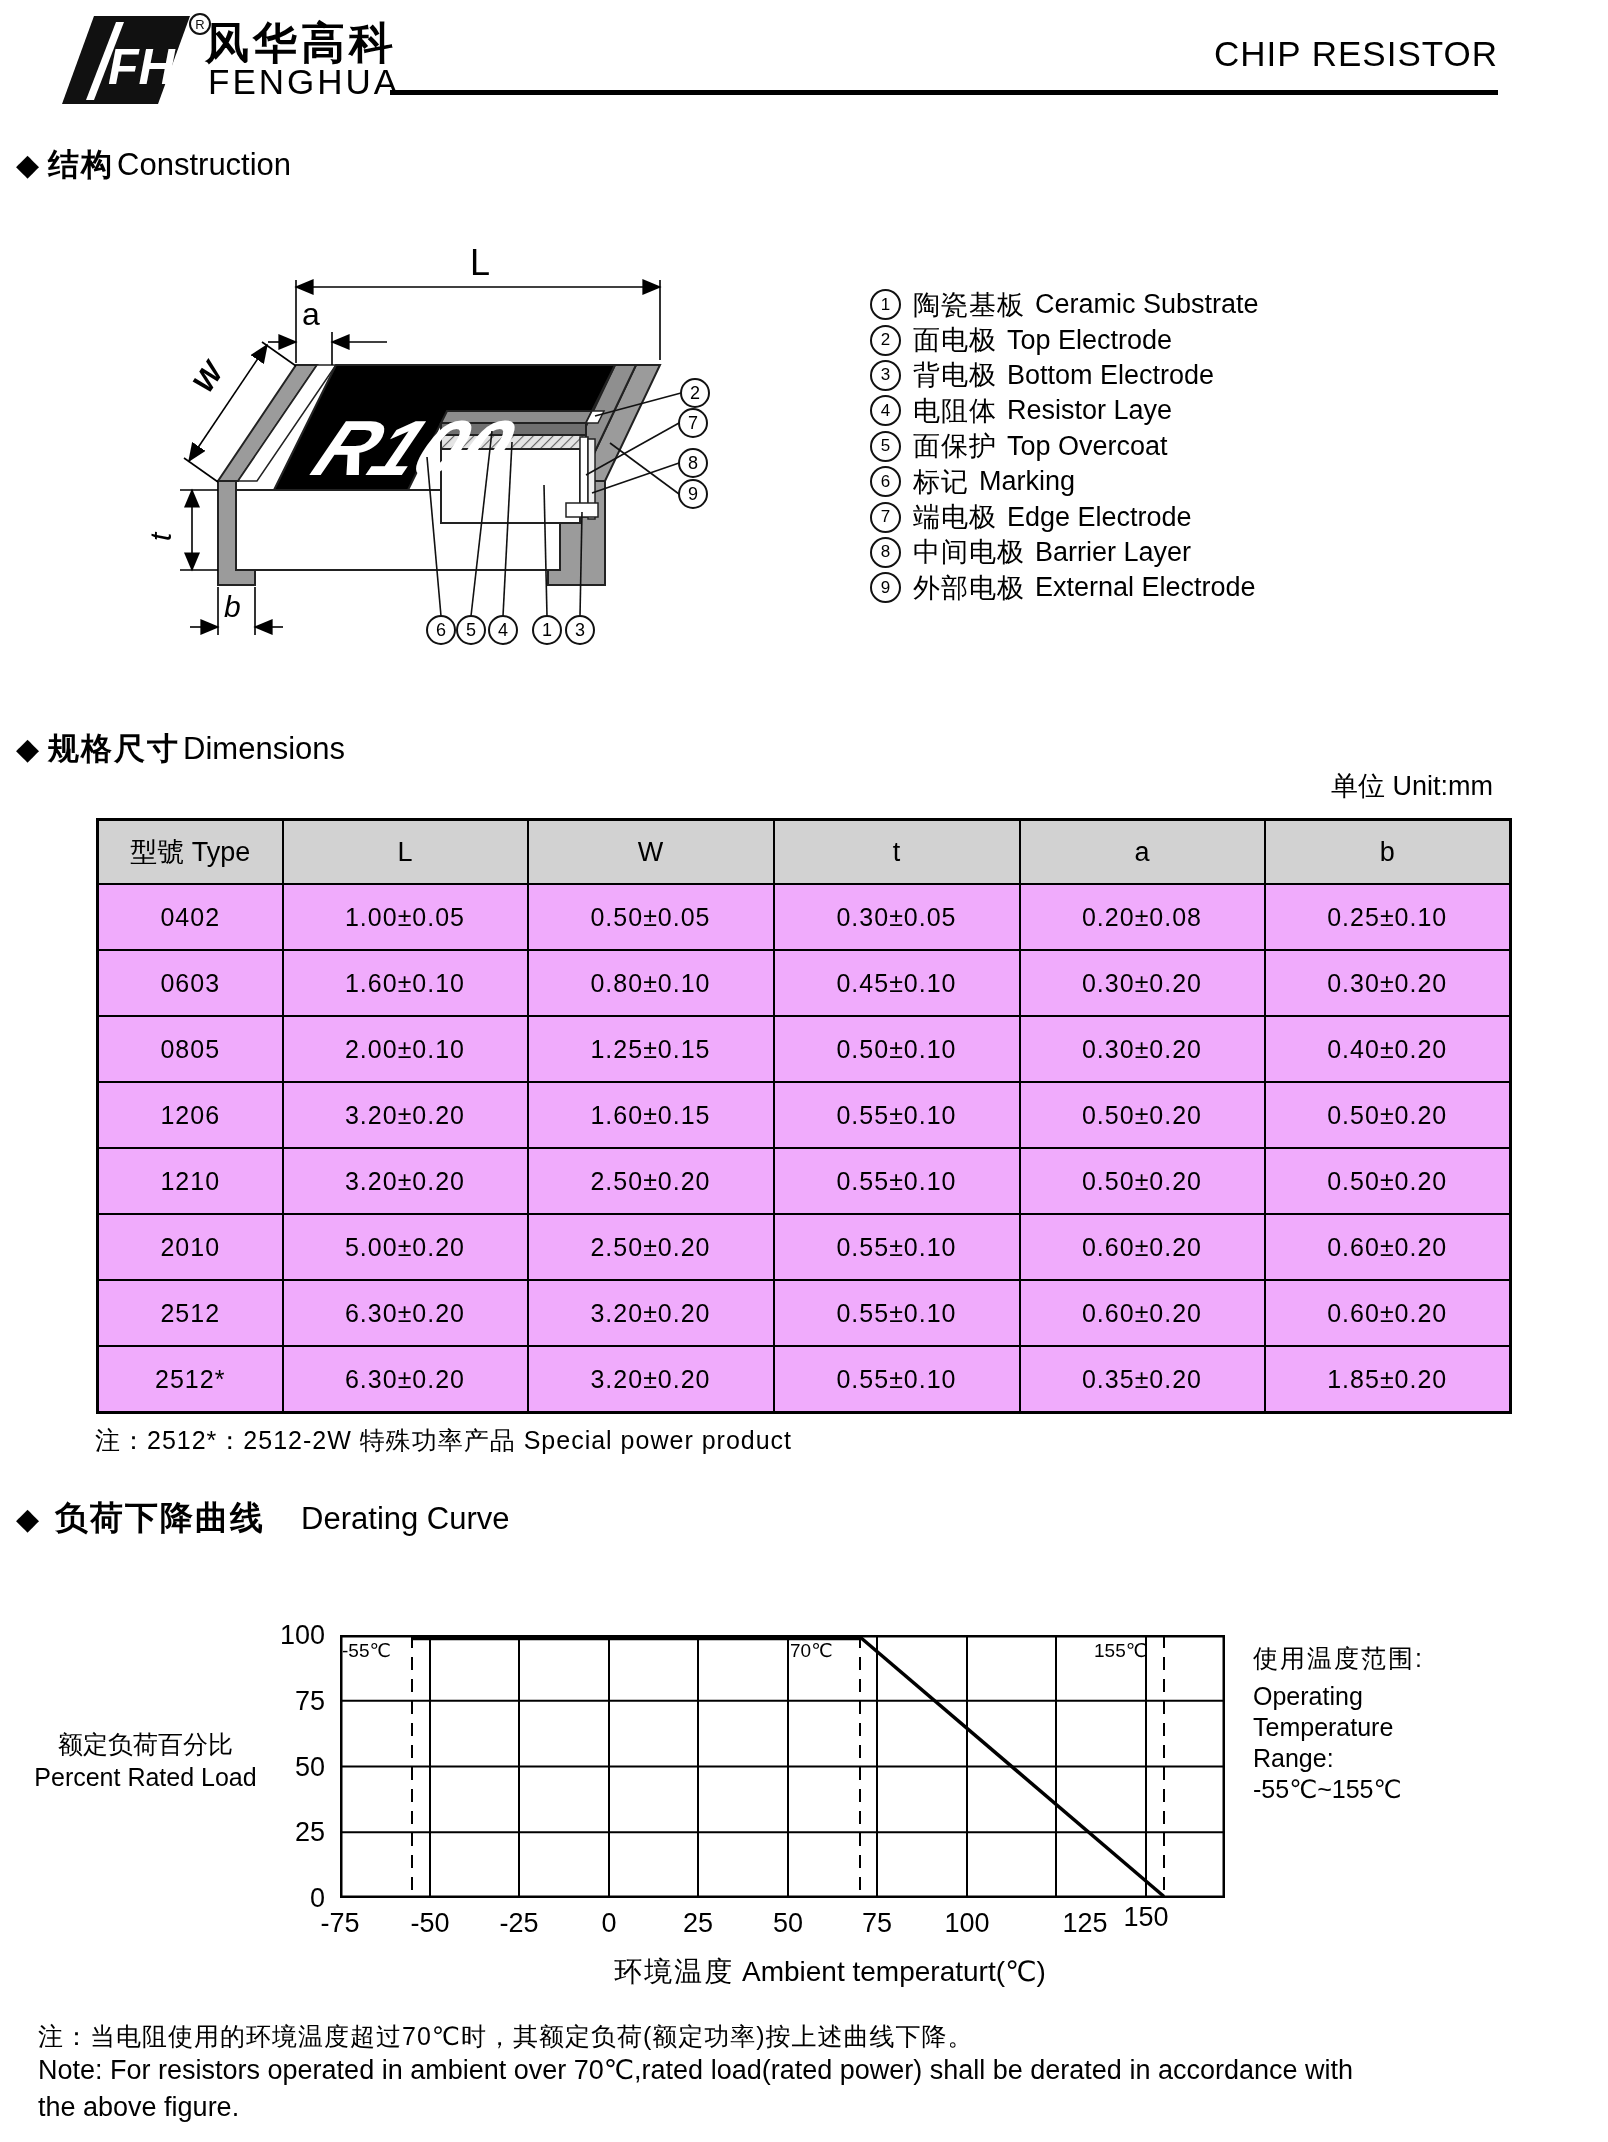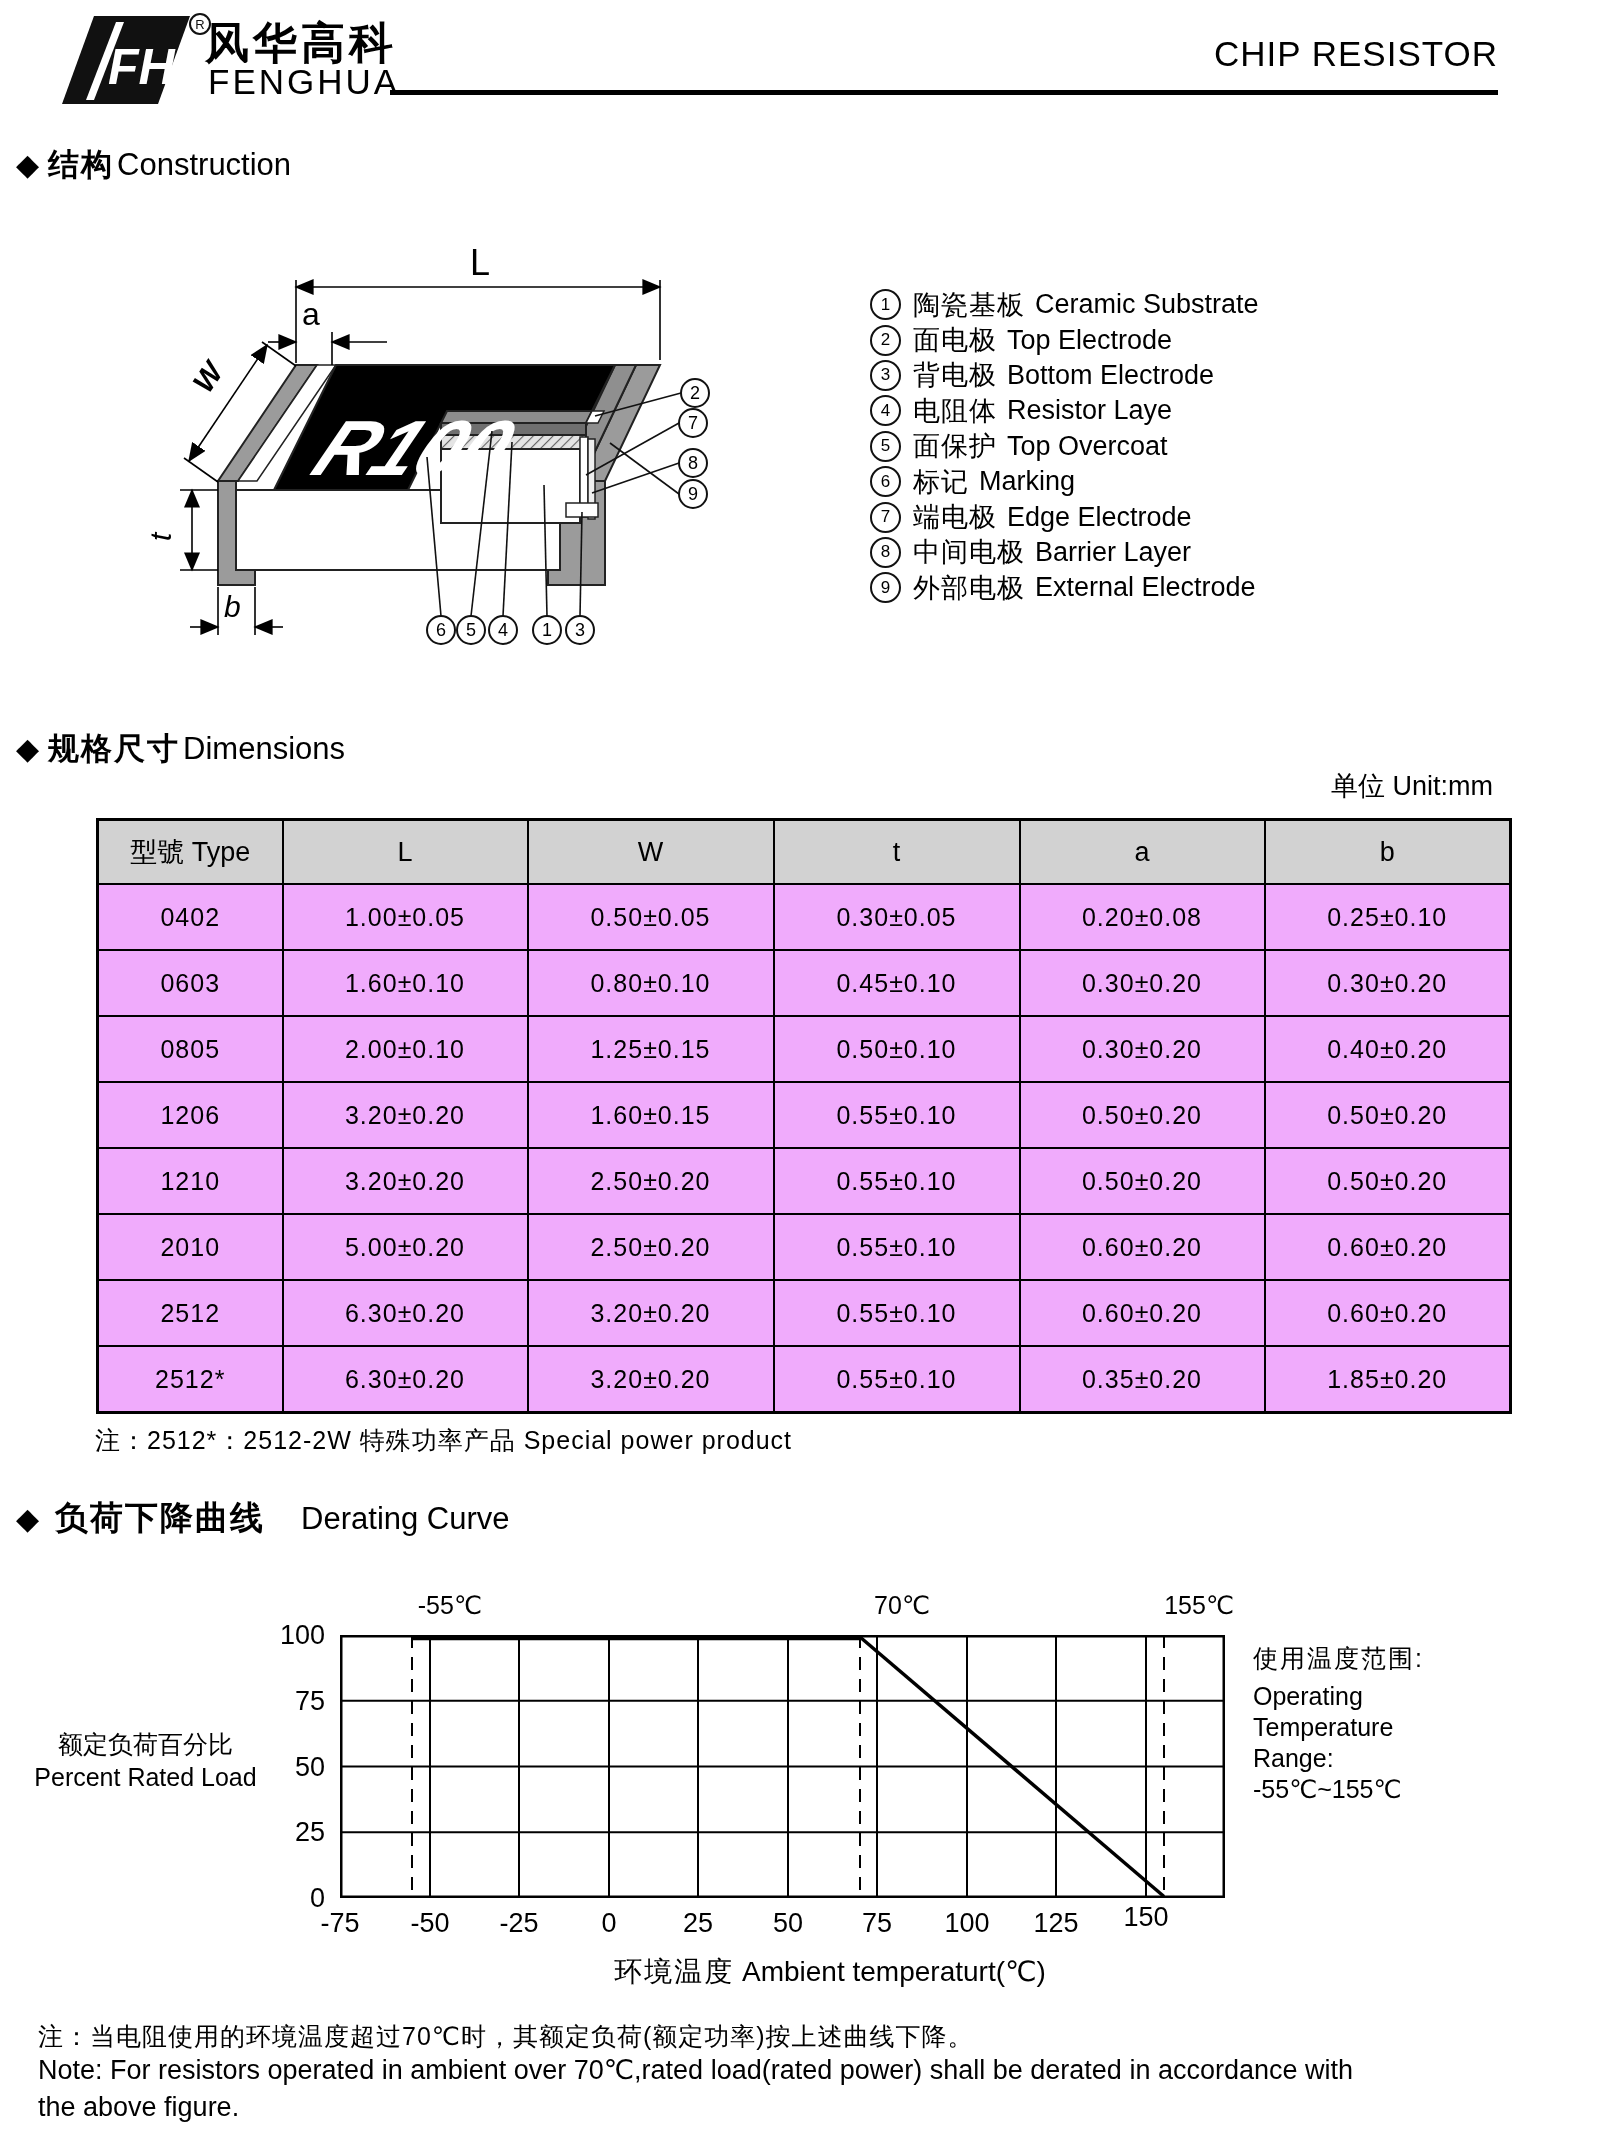--- a/index.html
+++ b/index.html
@@ -27,21 +27,21 @@
   
   .unit-label{left:1100px;top:768px;width:393px;text-align:right;font-size:27px;}
   table.dim{left:96px;top:818px;border-collapse:collapse;table-layout:fixed;width:1413px;
             border:3px solid #000;background:#f0abfc;}
   table.dim th{background:#d2d2d2;height:60px;font-size:27px;font-weight:500;border:2px solid #000;}
   table.dim td{height:62px;font-size:25px;text-align:center;border:2px solid #000;letter-spacing:1px;}
   .note-line{left:95px;top:1424px;font-size:25px;letter-spacing:1px;}
   
   .ytick{width:90px;text-align:right;font-size:27px;}
   .xtick{width:90px;text-align:center;font-size:27px;}
-  .temp-label{width:140px;text-align:right;font-size:25px;}
+  .temp-label{width:140px;text-align:left;font-size:19px;margin-top:48px;}
   .chart-ylabel{left:18px;top:1728px;width:255px;text-align:center;font-size:25px;line-height:33px;}
   .range-block{left:1253px;top:1643px;font-size:25px;line-height:31px;}
   .range-block .rt{margin-bottom:7px;letter-spacing:2px;}
   .xaxis-title{left:400px;top:1953px;width:860px;text-align:center;font-size:28px;}
   .xaxis-title .cn{letter-spacing:2px;}
   
   .note-cn{left:38px;top:2020px;font-size:25px;letter-spacing:1px;}
   .note-en1{left:38px;top:2054px;font-size:27px;}
   .note-en2{left:38px;top:2092px;font-size:27px;}
 </style>
@@ -348,21 +348,21 @@
   <div class="abs ytick" style="left:235px;top:1883px;">0</div>
 
   <div class="abs xtick" style="left:295px;top:1908px;">-75</div>
   <div class="abs xtick" style="left:385px;top:1908px;">-50</div>
   <div class="abs xtick" style="left:474px;top:1908px;">-25</div>
   <div class="abs xtick" style="left:564px;top:1908px;">0</div>
   <div class="abs xtick" style="left:653px;top:1908px;">25</div>
   <div class="abs xtick" style="left:743px;top:1908px;">50</div>
   <div class="abs xtick" style="left:832px;top:1908px;">75</div>
   <div class="abs xtick" style="left:922px;top:1908px;">100</div>
-  <div class="abs xtick" style="left:1011px;top:1908px;">125</div>
+  <div class="abs xtick" style="left:1040px;top:1908px;">125</div>
   <div class="abs xtick" style="left:1101px;top:1902px;">150</div>
 
   <div class="abs chart-ylabel">
     <div>额定负荷百分比</div>
     <div>Percent Rated Load</div>
   </div>
 
   <div class="abs range-block">
     <div class="rt">使用温度范围:</div>
     <div>Operating</div>

